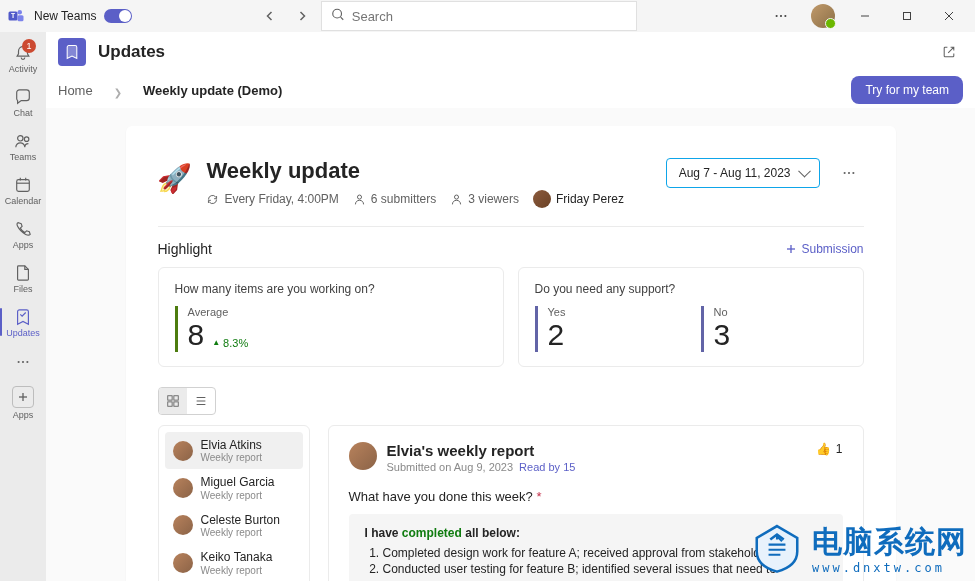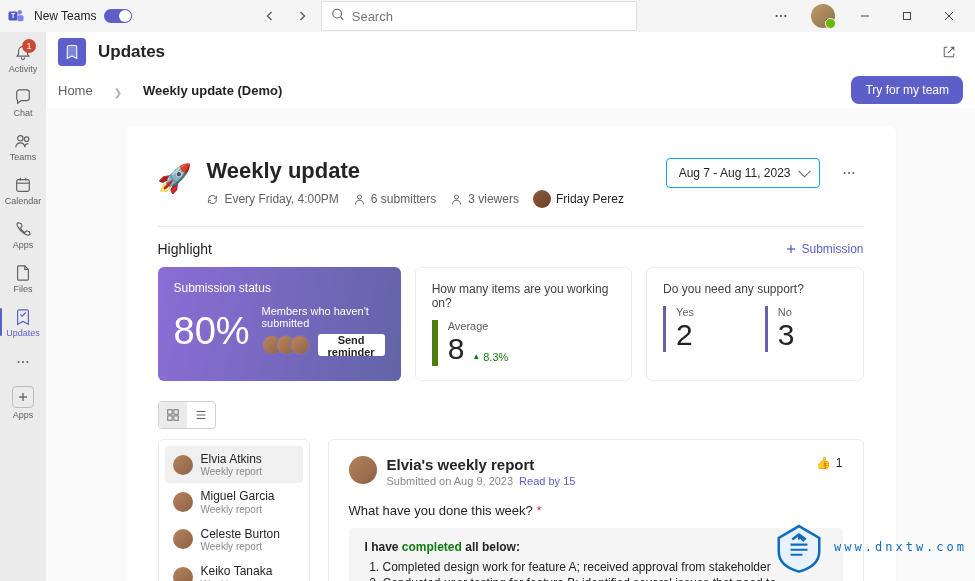--- a/index.html
+++ b/index.html
@@ -339,40 +339,23 @@
         <span class="customize">
           <svg width="12" height="12" viewBox="0 0 12 12">
               <line x1="6" y1="2" x2="6" y2="10" stroke="currentColor" stroke-width="1.3"></line>
               <line x1="2" y1="6" x2="10" y2="6" stroke="currentColor" stroke-width="1.3"></line>
             </svg>
           <span>Submission</span>
         </span>
       </div>
 
       <div class="tiles">
-        <div class="tile tile-purple">
-          <div class="tile-q">Submission status</div>
-          <div class="bigrow">
-            <span class="bignum">80%</span>
-            <div class="subcol">
-              <span>Members who haven't submitted</span>
-              <div class="avstack">
-                <div class="avs">
-                    <span class="av"></span>
-                    <span class="av"></span>
-                    <span class="av"></span>
-                  </div>
-                <button class="remind">Send reminder</button>
-              </div>
-            </div>
-          </div>
-        </div>
         <div class="tile">
           <div class="tile-q">How many items are you working on?</div>
-          <div style="border-left:6px solid #4d7c0f;padding-left:10px">
+          <div style="border-left:3px solid #4d7c0f;padding-left:10px">
             <div class="avglabel">Average</div>
             <div class="avgnum">
                 <span>8</span>
                 <span class="delta">8.3%</span>
               </div>
           </div>
         </div>
         <div class="tile">
           <div class="tile-q">Do you need any support?</div>
           <div class="splitcols">
@@ -465,15 +448,16 @@
   </div>
 </div>
 
 <div class="watermark">
   <svg class="wm-logo" viewBox="0 0 64 64">
     <path d="M32 6 L56 20 V36 C56 48 46 56 32 60 C18 56 8 48 8 36 V20 Z" fill="#e8f2fc" stroke="#0f6cbd" stroke-width="3"></path>
     <path d="M22 28 h20 M22 34 h20 M22 40 h14 M32 22 v-4 l6 6" stroke="#0f6cbd" stroke-width="2.5" fill="none"></path>
     <path d="M24 22 l8-6 8 6" stroke="#0f6cbd" stroke-width="3" fill="none"></path>
   </svg>
   <div>
+    <div class="wm-text">电脑系统网</div>
     <div class="wm-sub">www.dnxtw.com</div>
   </div>
 </div>
 
 </body></html>

